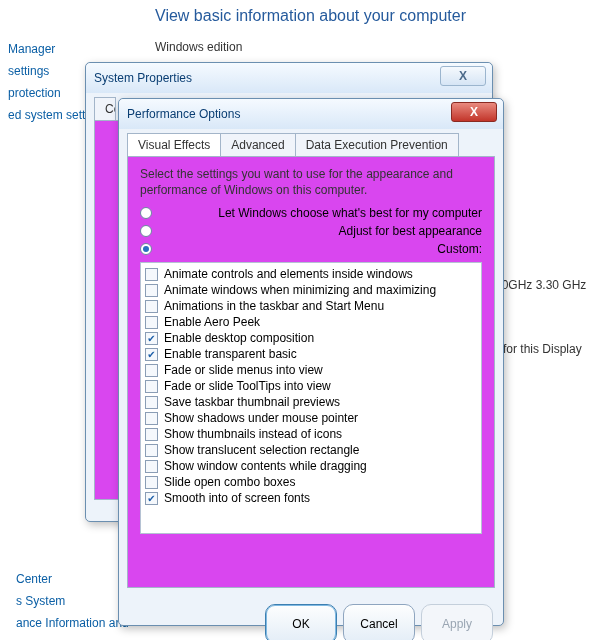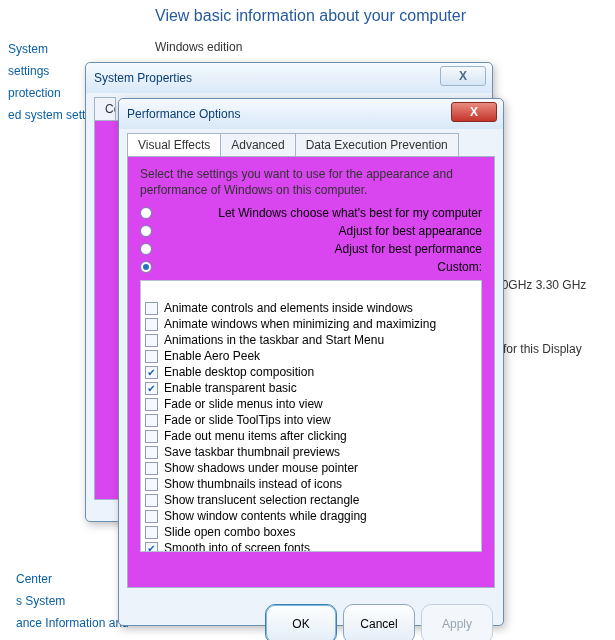--- a/index.html
+++ b/index.html
@@ -22,36 +22,36 @@
   .close-gray { background: linear-gradient(#f5f9fd,#d6e5f5); color:#4c6a8a; border:1px solid #9bb5ce; }
   .tabs { display:flex; margin: 4px 8px 0 8px; gap:0; }
   .tab { padding: 4px 10px; border:1px solid #a3b5c9; background:#f0f4fa; color:#333; border-bottom:none; margin-right:-1px; cursor:pointer; }
   .tab.active { background:#fff; position:relative; z-index:2; }
   .panel { margin: 0 8px 8px 8px; border:1px solid #a3b5c9; background:#d946ef; padding:10px 12px; }
   .po .panel { height: 432px; }
   .desc { color:#333; margin-bottom:8px; line-height:1.3; }
   .radio-row { display:flex; align-items:center; margin: 4px 0; cursor:pointer;justify-content:space-between; }
   .radio { width:12px; height:12px; border:1px solid #6e85a2; border-radius:50%; margin-right:6px; display:flex; align-items:center; justify-content:center; background:#fff; }
   .radio.checked::after { content:""; width:6px; height:6px; border-radius:50%; background:#2a6fc1; }
-  .opt-list { border:1px solid #b5c2d3; height:272px; overflow-y:scroll; padding:19px 4px; margin-top:6px; background:#fff; }
+  .opt-list { border:1px solid #b5c2d3; height:272px; overflow-y:scroll; padding:3px 4px; margin-top:6px; background:#fff; }
   .opt-row { display:flex; align-items:center; padding:1px 0; cursor:pointer; }
   .chk { width:13px; height:13px; border:1px solid #8a9db5; margin-right:6px; background:#f5f8fc; display:flex; align-items:center; justify-content:center; font-size:10px; color:#1d5fa9; }
   .chk.on::after { content:"✔"; }
   .btnbar { display:flex; justify-content:flex-end; gap:6px; padding:8px 10px; }
   .btn { min-width:72px; height:40px; border:1px solid #8ea5bf; border-radius:10px; background:linear-gradient(#fdfefe,#e3edf7); display:flex; align-items:center; justify-content:center; cursor:pointer; }
   .btn.default { border:1px solid #3c7fb1; box-shadow:0 0 0 1px #7fb9e2 inset; }
   .btn.disabled { color:#9aa6b3; border-color:#c4cfdb; background:#f3f6fa; cursor:default; }
   .sp .panel { height:380px; }
   .sp .tabs .tab:first-child { width:20px; overflow:hidden; }
 </style>
 </head>
 <body>
 
 <div class="sidebar">
-  <div>System</div>
+  <div>Manager</div>
   <div>settings</div>
   <div>protection</div>
   <div>ed system settings</div>
   <div style="position:absolute; bottom:2px; left:0; right:0;">
     <div>Center</div>
     <div>s System</div>
     <div>ance Information and</div>
   </div>
 </div>
 
@@ -91,24 +91,20 @@
     <div id="radios">
         <div class="radio-row">
           <div class="radio"></div>
           <span>Let Windows choose what's best for my computer</span>
         </div>
         <div class="radio-row">
           <div class="radio"></div>
           <span>Adjust for best appearance</span>
         </div>
         <div class="radio-row">
-          <div class="radio"></div>
-          <span>Adjust for best performance</span>
-        </div>
-        <div class="radio-row">
           <div class="radio checked"></div>
           <span>Custom:</span>
         </div>
       </div>
     <div class="opt-list" id="opts">
         <div class="opt-row">
           <div class="chk"></div>
           <span>Animate controls and elements inside windows</span>
         </div>
         <div class="opt-row">
@@ -134,24 +130,20 @@
         <div class="opt-row">
           <div class="chk"></div>
           <span>Fade or slide menus into view</span>
         </div>
         <div class="opt-row">
           <div class="chk"></div>
           <span>Fade or slide ToolTips into view</span>
         </div>
         <div class="opt-row">
           <div class="chk"></div>
-          <span>Fade out menu items after clicking</span>
-        </div>
-        <div class="opt-row">
-          <div class="chk"></div>
           <span>Save taskbar thumbnail previews</span>
         </div>
         <div class="opt-row">
           <div class="chk"></div>
           <span>Show shadows under mouse pointer</span>
         </div>
         <div class="opt-row">
           <div class="chk"></div>
           <span>Show thumbnails instead of icons</span>
         </div>

